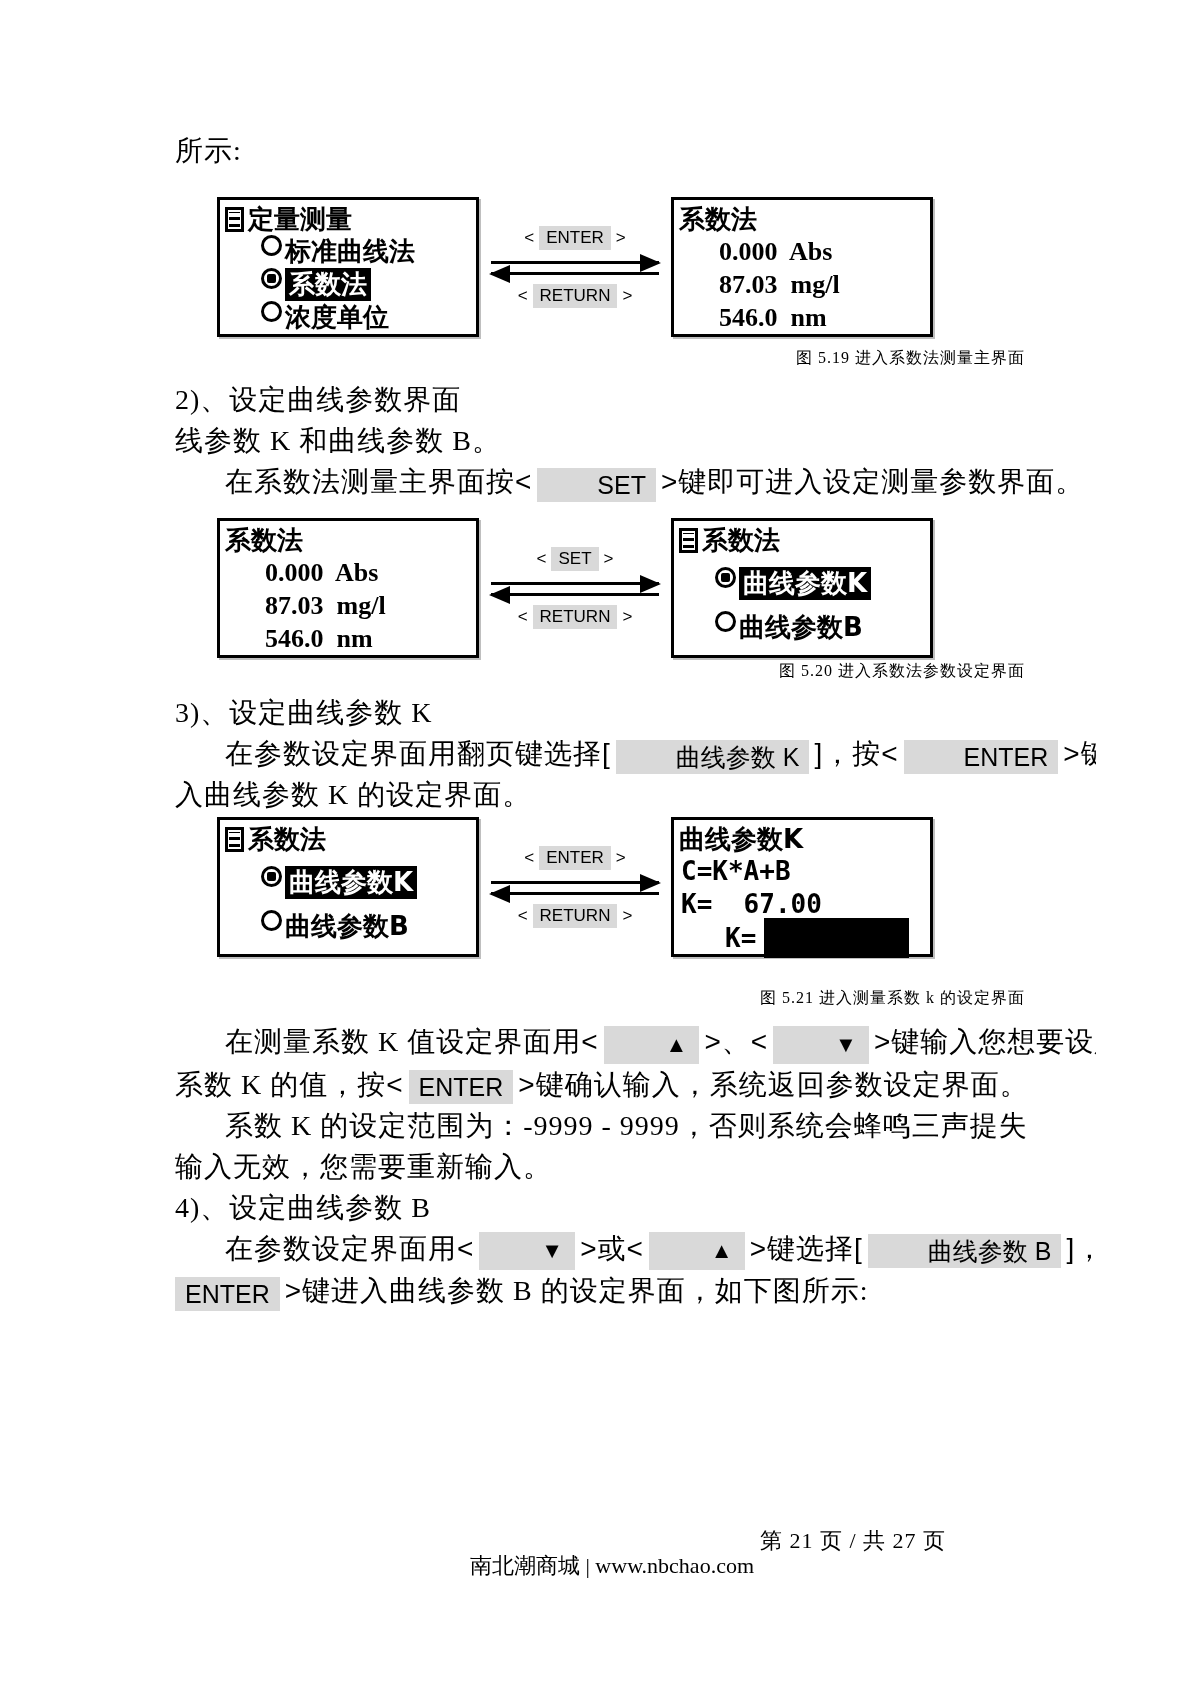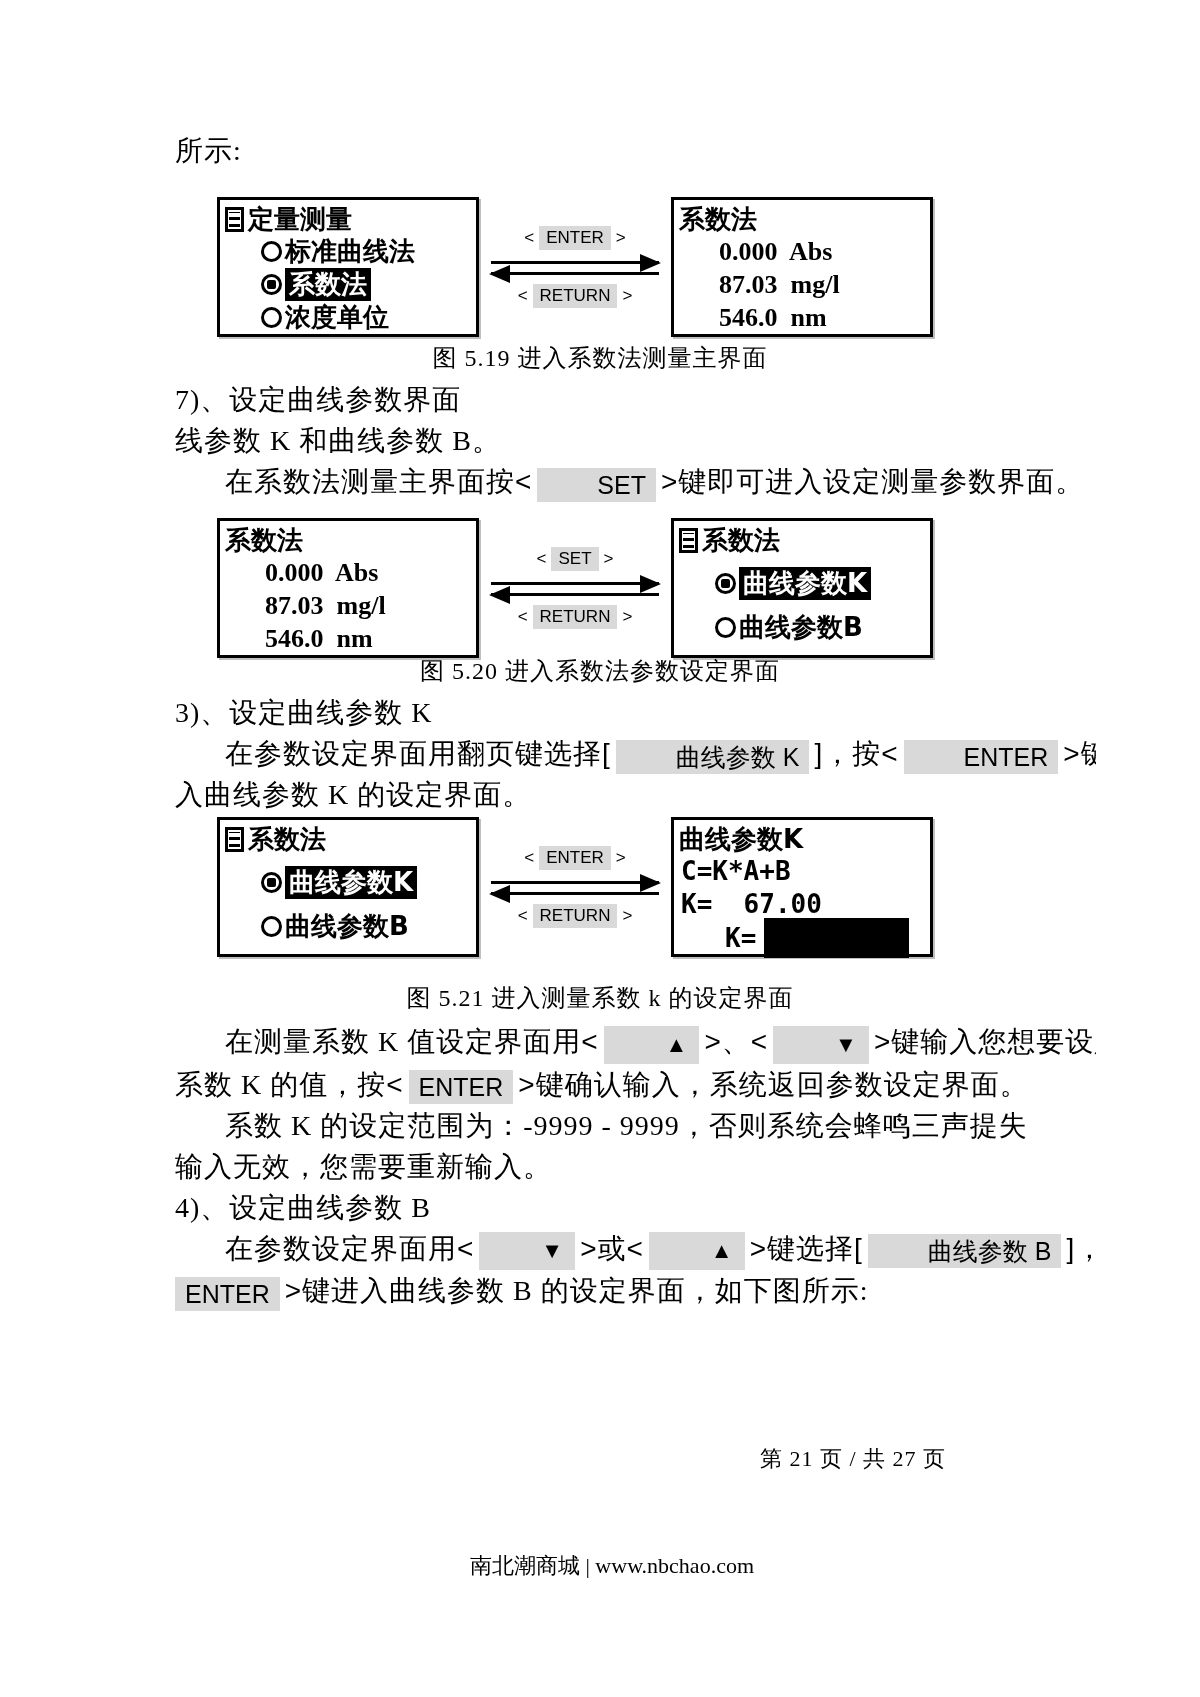--- a/index.html
+++ b/index.html
@@ -40,21 +40,21 @@
     font-family:"DejaVu Sans",sans-serif; font-weight:bold;
     font-size:26px; line-height:32px; white-space:nowrap;
   }
   .menu-icon {
     display:inline-block; width:19px; height:25px; box-sizing:border-box;
     border:3px solid #000; padding:2px 1px; flex:none;
     background:repeating-linear-gradient(to bottom,#000 0 3px,#fff 3px 7px);
     background-clip:content-box;
   }
   .lcd-item {
-    display:flex; align-items:center; margin-left:36px;
+    display:flex; margin-left:36px;
     font-family:"DejaVu Sans",sans-serif; font-weight:bold;
     font-size:26px; line-height:33px; white-space:nowrap;
   }
   .menu2 .lcd-item { margin-top:11px; }
   .radio {
     width:15px; height:15px; border:3px solid #000; border-radius:50%;
     margin-right:3px; flex:none; position:relative; background:#fff;
   }
   .radio.sel::after { content:""; position:absolute; inset:3px; background:#000; border-radius:2px; }
   .sel-chip { background:#000; color:#fff; padding:0 4px; }
@@ -87,29 +87,29 @@
     border-top:9px solid transparent; border-bottom:9px solid transparent;
   }
   .arrow.l { margin:0 0 9px; }
   .arrow.l::before {
     content:""; position:absolute; left:-2px; top:50%; transform:translateY(-50%);
     width:0; height:0; border-right:21px solid #000;
     border-top:9px solid transparent; border-bottom:9px solid transparent;
   }
 
   .caption {
-    width:850px; text-align:center; font-size:24px; line-height:26px;
+    width:850px; text-align:right; font-size:16px; line-height:26px;
     letter-spacing:1px;
   }
   .mt8{margin-top:8px;} .mt10{margin-top:10px;} .mt14{margin-top:28px;}
   .mt16{margin-top:16px;} .mt26{margin-top:26px;} .mt30{}
   .mt2{margin-top:2px;}
 
   .page-info {
-    position:absolute; top:1444px; right:150px; font-size:22px;
+    position:absolute; top:1526px; right:150px; font-size:22px;
     letter-spacing:1px;
   }
   .brand {
     position:absolute; top:1551px; left:0; width:1224px; text-align:center;
     font-size:22px;
   }
 </style>
 </head>
 <body>
 
@@ -155,21 +155,21 @@
         <div class="lcd-title">
           <span>系数法</span>
         </div>
         <div class="lcd-num">0.000  Abs</div>
         <div class="lcd-num">87.03  mg/l</div>
         <div class="lcd-num">546.0  nm</div>
       </div>
     </div>
     <div class="caption mt8">图 5.19 进入系数法测量主界面</div>
 
-    <div class="bline mt8">7)、设定曲线参数界面</div>
+    <div class="bline mt8">2)、设定曲线参数界面</div>
     <div class="bline">线参数 K 和曲线参数 B。</div>
     <div class="bline ind"><span>在系数法测量主界面按</span><span class="bracket">&lt;</span><span class="chip">SET</span><span class="bracket">&gt;</span><span>键即可进入设定测量参数界面。</span></div>
 
     <div class="figrow mt16">
       <div class="lcd">
         <div class="lcd-title">
           <span>系数法</span>
         </div>
         <div class="lcd-num">0.000  Abs</div>
         <div class="lcd-num">87.03  mg/l</div>

